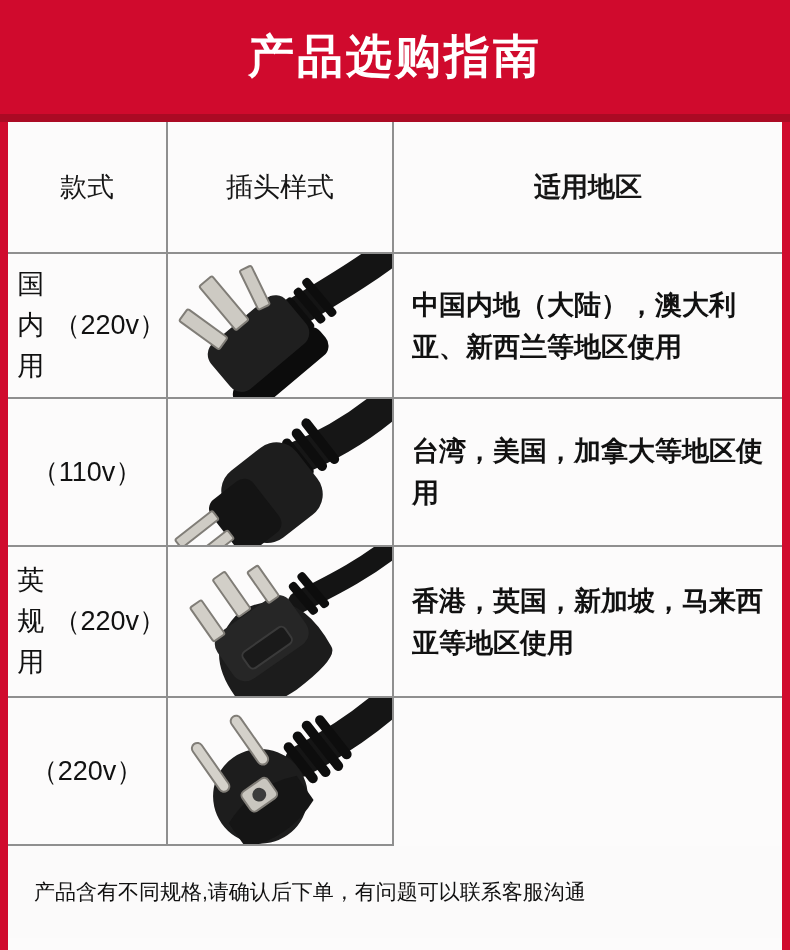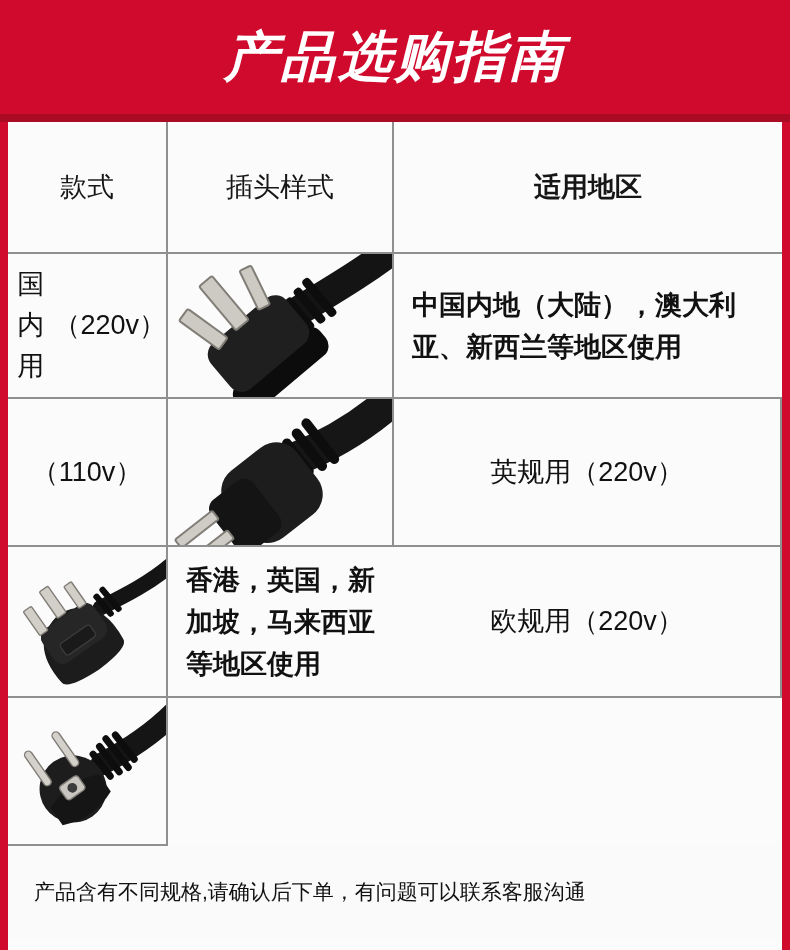--- a/index.html
+++ b/index.html
@@ -14,24 +14,23 @@
   }
   
   .banner {
     height:122px;
     background:#d00a2d;
     border-bottom:8px solid #ab0a24;
     display:flex; align-items:center; justify-content:center;
   }
   .banner-title {
     color:#ffffff;
-    font-size:54px;
+    font-size:46px;
     font-weight:bold;
     letter-spacing:3px;
-    font-style:italic;
   }
   
   .table-wrap {
     margin:0 8px;
     height:888px;
     background:#fcfbfb;
     display:grid;
     grid-template-columns:160px 226px 388px;
     grid-template-rows:132px 145px 148px 151px 148px 92px;
   }
@@ -133,20 +132,23 @@
           <rect x="62" y="56" width="90" height="86" rx="26" fill="#1d1d1d"></rect>
           <rect x="44" y="68" width="54" height="66" rx="12" fill="#141414"></rect>
           <g fill="#cfccc5" stroke="#807d77" stroke-width="2">
             <rect x="0" y="76" width="48" height="11" rx="2"></rect>
             <rect x="6" y="101" width="42" height="11" rx="2"></rect>
           </g>
           <rect x="16" y="122" width="36" height="13" rx="6" fill="#d6d3cc" stroke="#807d77" stroke-width="2"></rect>
         </g>
       </svg>
     </div>
+    <div class="cell region-cell last-col">
+      <span>台湾，美国，加拿大等地区使用</span>
+    </div>
 
     <div class="cell style-cell">
       <span>英规用</span>
       <span>（220v）</span>
     </div>
     <div class="cell plug-cell">
       <svg viewBox="0 0 226 151" aria-hidden="true">
         <path d="M236 -8 C 204 20 168 38 132 56" stroke="#141414" stroke-width="22" fill="none" stroke-linecap="round"></path>
         <g transform="rotate(-40 144 46)" fill="#0d0d0d">
           <rect x="130" y="26" width="9" height="40" rx="4"></rect>
@@ -162,21 +164,20 @@
             <rect x="127" y="28" width="13" height="38" rx="2"></rect>
           </g>
         </g>
       </svg>
     </div>
     <div class="cell region-cell last-col">
       <span>香港，英国，新加坡，马来西亚等地区使用</span>
     </div>
 
     <div class="cell style-cell">
-      <span>欧规用</span>
       <span>（220v）</span>
     </div>
     <div class="cell plug-cell">
       <svg viewBox="0 0 226 148" aria-hidden="true">
         <path d="M238 -10 C 206 22 172 44 134 64" stroke="#151515" stroke-width="32" fill="none" stroke-linecap="round"></path>
         <g transform="rotate(-38 148 56)" fill="#0d0d0d">
           <rect x="126" y="30" width="10" height="50" rx="5"></rect>
           <rect x="140" y="27" width="10" height="56" rx="5"></rect>
           <rect x="154" y="24" width="10" height="62" rx="5"></rect>
           <rect x="168" y="28" width="10" height="54" rx="5"></rect>

